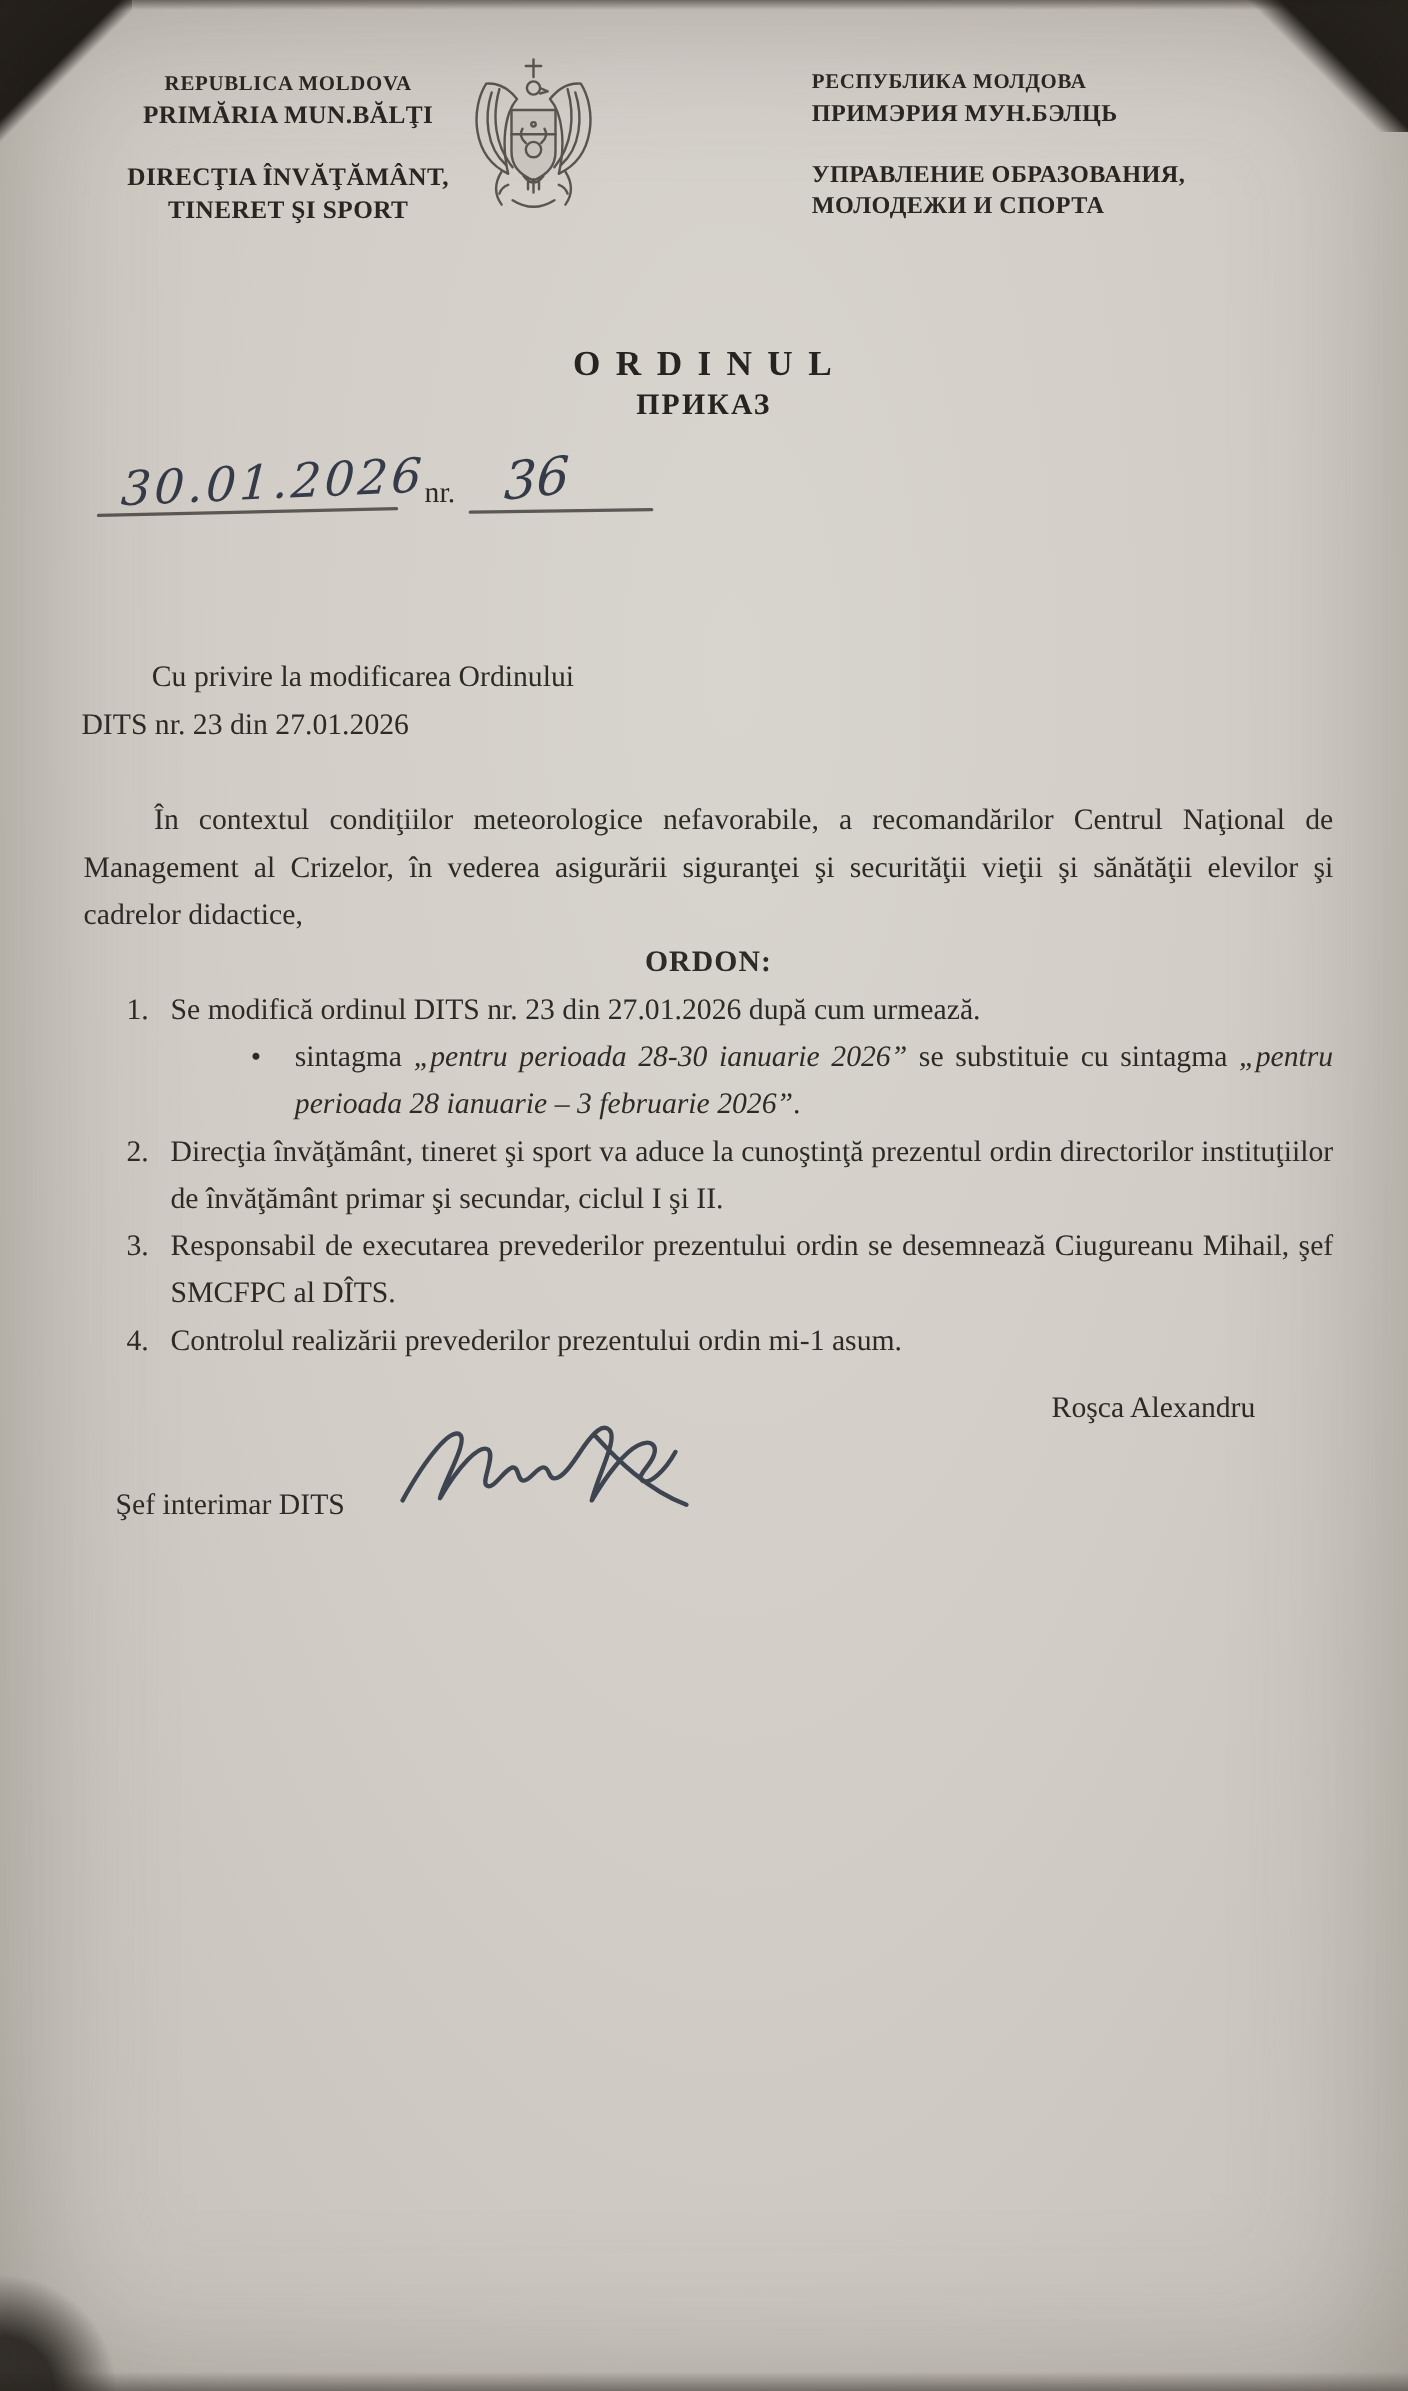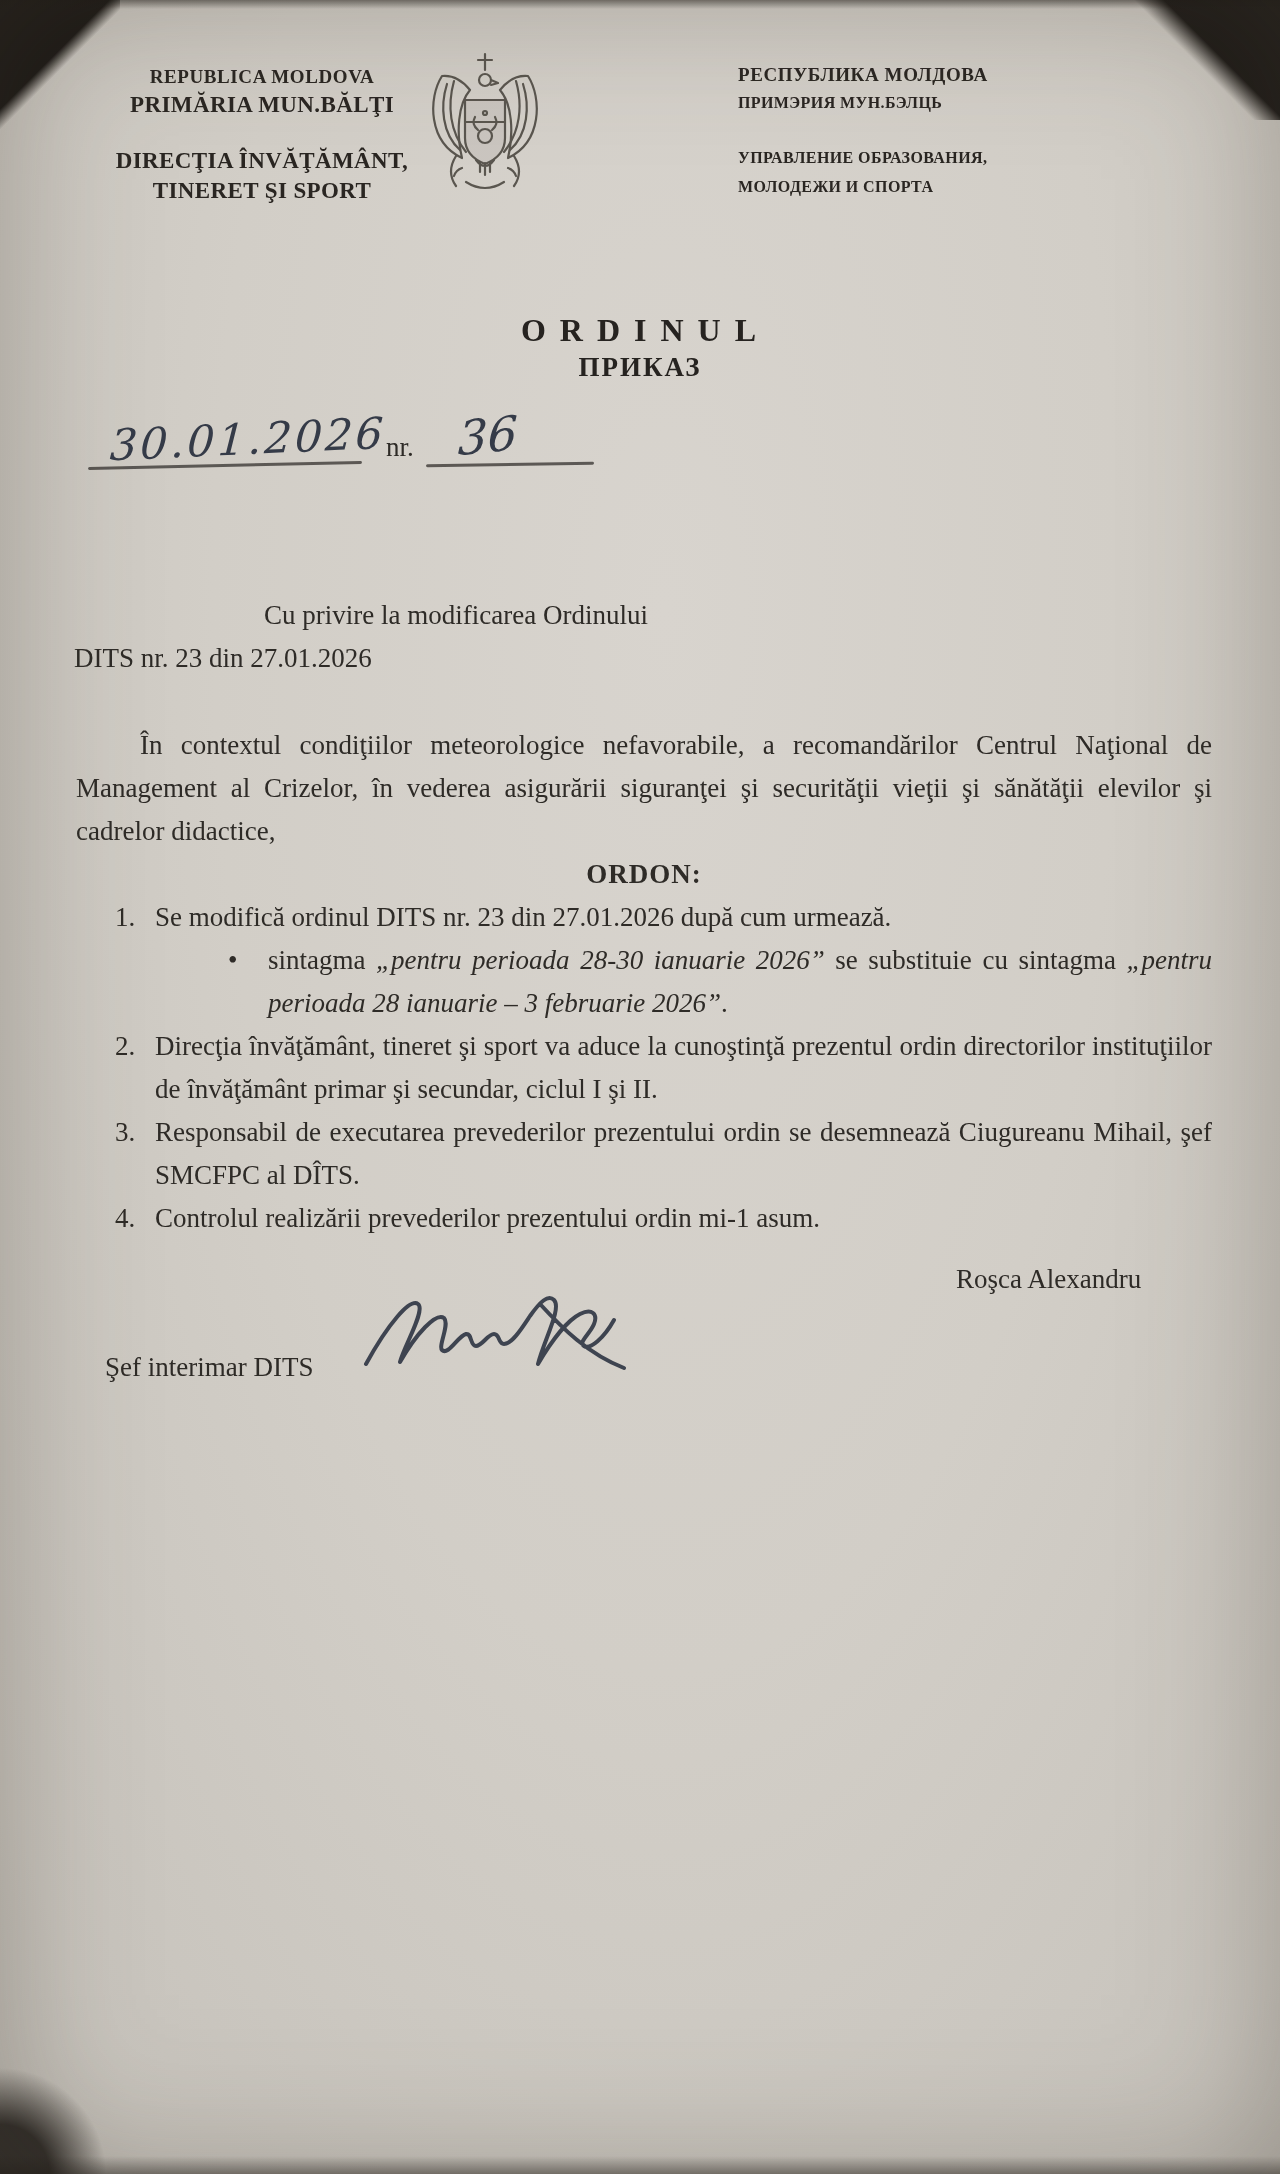--- a/index.html
+++ b/index.html
@@ -19,39 +19,39 @@
     background:radial-gradient(circle at 0% 100%, rgba(19,16,13,0.85) 28%, rgba(19,16,13,0) 60%);}
   .edge-top{position:absolute;top:0;left:0;right:0;height:9px;
     background:linear-gradient(to bottom, rgba(25,22,18,0.5), rgba(25,22,18,0));}
   .edge-bottom{position:absolute;bottom:0;left:0;right:0;height:18px;
     background:linear-gradient(to top, rgba(25,22,18,0.45), rgba(25,22,18,0));}
 
   .hdr-left{position:absolute;left:68px;top:64px;width:388px;text-align:center;font-weight:bold;color:#2a2622;}
   .hdr-right{position:absolute;left:738px;top:62px;width:458px;text-align:left;font-weight:bold;color:#2a2622;}
   .h-sm{font-size:19px;line-height:26px;letter-spacing:0.6px;}
   .h-lg{font-size:23px;line-height:30px;letter-spacing:0.4px;}
-  .h-lg2{font-size:16px;line-height:29px;letter-spacing:0.4px;}
+  .h-lg2{font-size:22px;line-height:29px;letter-spacing:0.4px;}
   .gap{margin-top:26px;}
 
   .hdr-emblem{position:absolute;left:420px;top:50px;width:130px;height:150px;opacity:0.88;}
 
   .title{position:absolute;left:0;top:312px;width:1280px;text-align:center;color:#262320;}
   .t1{font-size:32px;font-weight:bold;letter-spacing:3px;line-height:36px;}
   .t2{font-size:27px;font-weight:bold;letter-spacing:2px;line-height:34px;margin-top:2px;}
 
   .hand{position:absolute;color:#353b48;font-style:italic;font-family:"DejaVu Serif",serif;}
   .hand.date{left:110px;top:414px;font-size:43px;letter-spacing:3px;transform:rotate(-2.6deg) skewX(-6deg);}
   .hand.num{left:458px;top:408px;font-size:47px;transform:rotate(-6deg) skewX(-8deg);}
   .u{position:absolute;height:3px;background:#47433f;opacity:0.85;border-radius:2px;}
   .u1{left:88px;top:464px;width:274px;transform:rotate(-1.3deg);}
   .u2{left:426px;top:463px;width:168px;transform:rotate(-0.8deg);}
   .nr{position:absolute;left:386px;top:432px;font-size:27px;color:#2e2b27;}
 
   .subject{position:absolute;left:74px;top:594px;width:700px;font-size:27px;line-height:43px;}
-  .subject .s1{text-indent:64px;text-align:center;}
+  .subject .s1{text-indent:64px;}
 
   .bodytext{position:absolute;left:76px;top:724px;width:1136px;font-size:27px;line-height:43px;}
   .preamble{margin:0;text-indent:64px;text-align:justify;}
   .ordon{text-align:center;font-weight:bold;letter-spacing:1px;}
   .item{display:flex;margin-left:39px;}
   .item .n{flex:0 0 40px;}
   .item .it{flex:1;text-align:justify;}
   .subitem{display:flex;margin-left:152px;}
   .subitem .b{flex:0 0 40px;}
   .subitem .it{flex:1;text-align:justify;}

